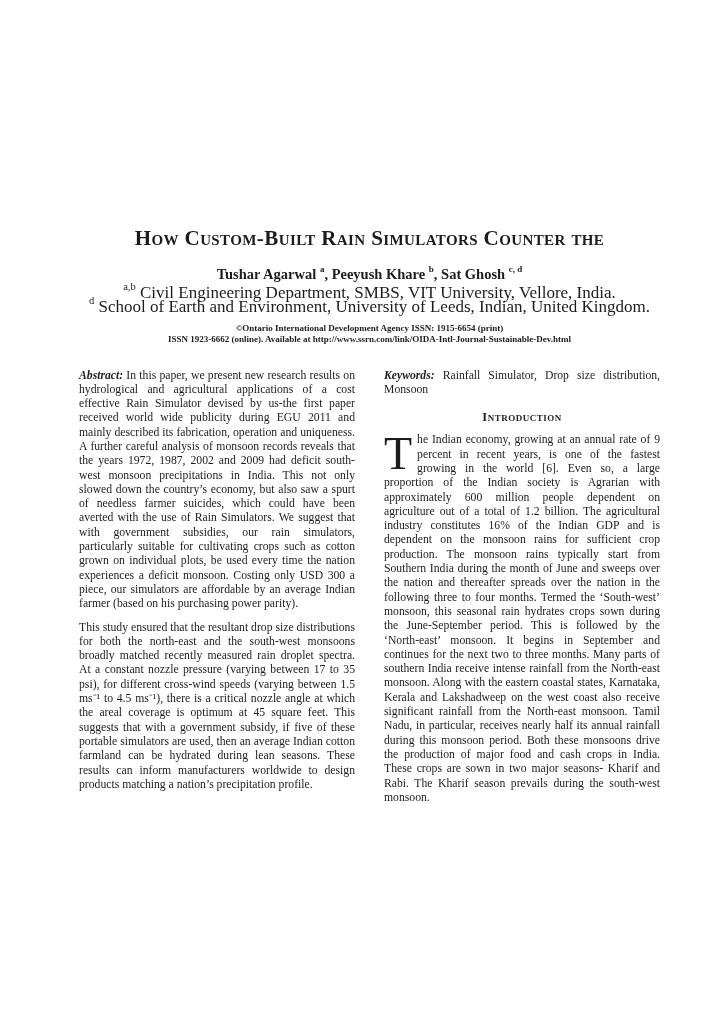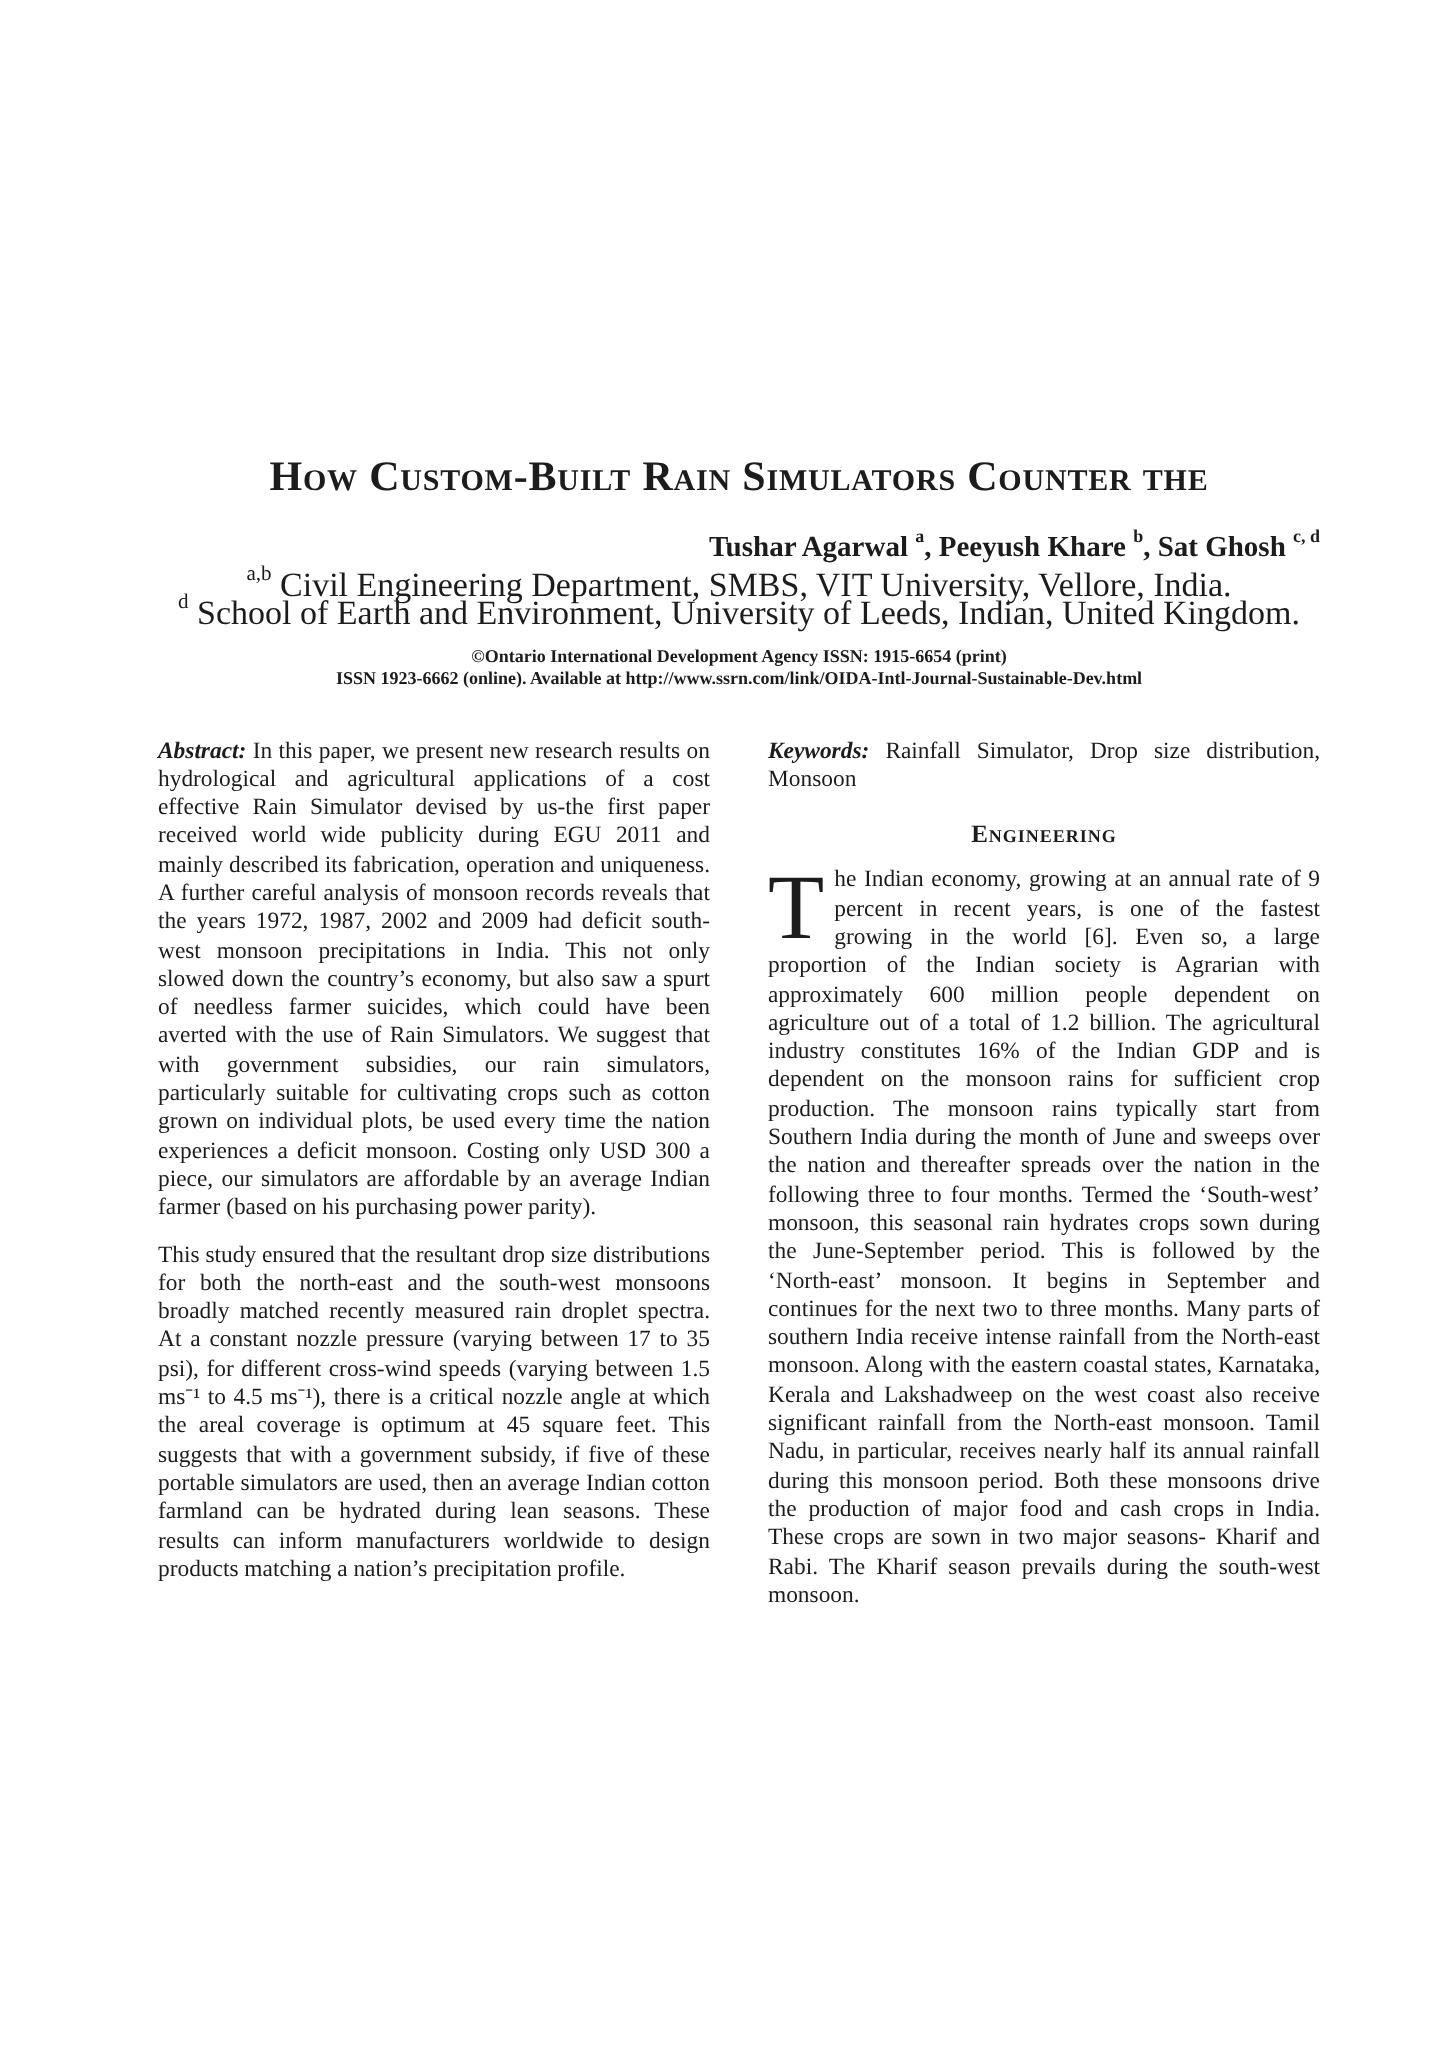--- a/index.html
+++ b/index.html
@@ -25,21 +25,21 @@
     margin: 0;
     text-align: center;
     font-variant: small-caps;
     font-weight: bold;
     font-size: 21px;
     line-height: 26.5px;
     letter-spacing: 0.4px;
   }
   
   .author-line {
-    text-align: right;
+    text-align: center;
     font-size: 14.5px;
     font-weight: bold;
     margin-top: 13px;
     line-height: 18px;
   }
   sup {
     font-size: 62%;
     line-height: 0;
     position: relative;
     top: -0.1em;
@@ -116,18 +116,18 @@
 
   <div class="columns">
 
     <div class="col">
       <p class="para"><span class="lead-label">Abstract:</span> <span>In this paper, we present new research results on hydrological and agricultural applications of a cost effective Rain Simulator devised by us-the first paper received world wide publicity during EGU 2011 and mainly described its fabrication, operation and uniqueness. A further careful analysis of monsoon records reveals that the years 1972, 1987, 2002 and 2009 had deficit south-west monsoon precipitations in India. This not only slowed down the country’s economy, but also saw a spurt of needless farmer suicides, which could have been averted with the use of Rain Simulators. We suggest that with government subsidies, our rain simulators, particularly suitable for cultivating crops such as cotton grown on individual plots, be used every time the nation experiences a deficit monsoon. Costing only USD 300 a piece, our simulators are affordable by an average Indian farmer (based on his purchasing power parity).</span></p>
       <p class="para"><span>This study ensured that the resultant drop size distributions for both the north-east and the south-west monsoons broadly matched recently measured rain droplet spectra. At a constant nozzle pressure (varying between 17 to 35 psi), for different cross-wind speeds (varying between 1.5 ms⁻¹ to 4.5 ms⁻¹), there is a critical nozzle angle at which the areal coverage is optimum at 45 square feet. This suggests that with a government subsidy, if five of these portable simulators are used, then an average Indian cotton farmland can be hydrated during lean seasons. These results can inform manufacturers worldwide to design products matching a nation’s precipitation profile.</span></p>
     </div>
 
     <div class="col">
       <p class="para"><span class="lead-label">Keywords:</span> <span>Rainfall Simulator, Drop size distribution, Monsoon</span></p>
-      <div class="section-heading">Engineering</div>
+      <div class="section-heading">Introduction</div>
       <p class="para"><span class="dropcap">T</span><span>he Indian economy, growing at an annual rate of 9 percent in recent years, is one of the fastest growing in the world [6]. Even so, a large proportion of the Indian society is Agrarian with approximately 600 million people dependent on agriculture out of a total of 1.2 billion. The agricultural industry constitutes 16% of the Indian GDP and is dependent on the monsoon rains for sufficient crop production. The monsoon rains typically start from Southern India during the month of June and sweeps over the nation and thereafter spreads over the nation in the following three to four months. Termed the ‘South-west’ monsoon, this seasonal rain hydrates crops sown during the June-September period. This is followed by the ‘North-east’ monsoon. It begins in September and continues for the next two to three months. Many parts of southern India receive intense rainfall from the North-east monsoon. Along with the eastern coastal states, Karnataka, Kerala and Lakshadweep on the west coast also receive significant rainfall from the North-east monsoon. Tamil Nadu, in particular, receives nearly half its annual rainfall during this monsoon period. Both these monsoons drive the production of major food and cash crops in India. These crops are sown in two major seasons- Kharif and Rabi. The Kharif season prevails during the south-west monsoon.</span></p>
     </div>
 
   </div>
 </div>
 
 </body></html>

